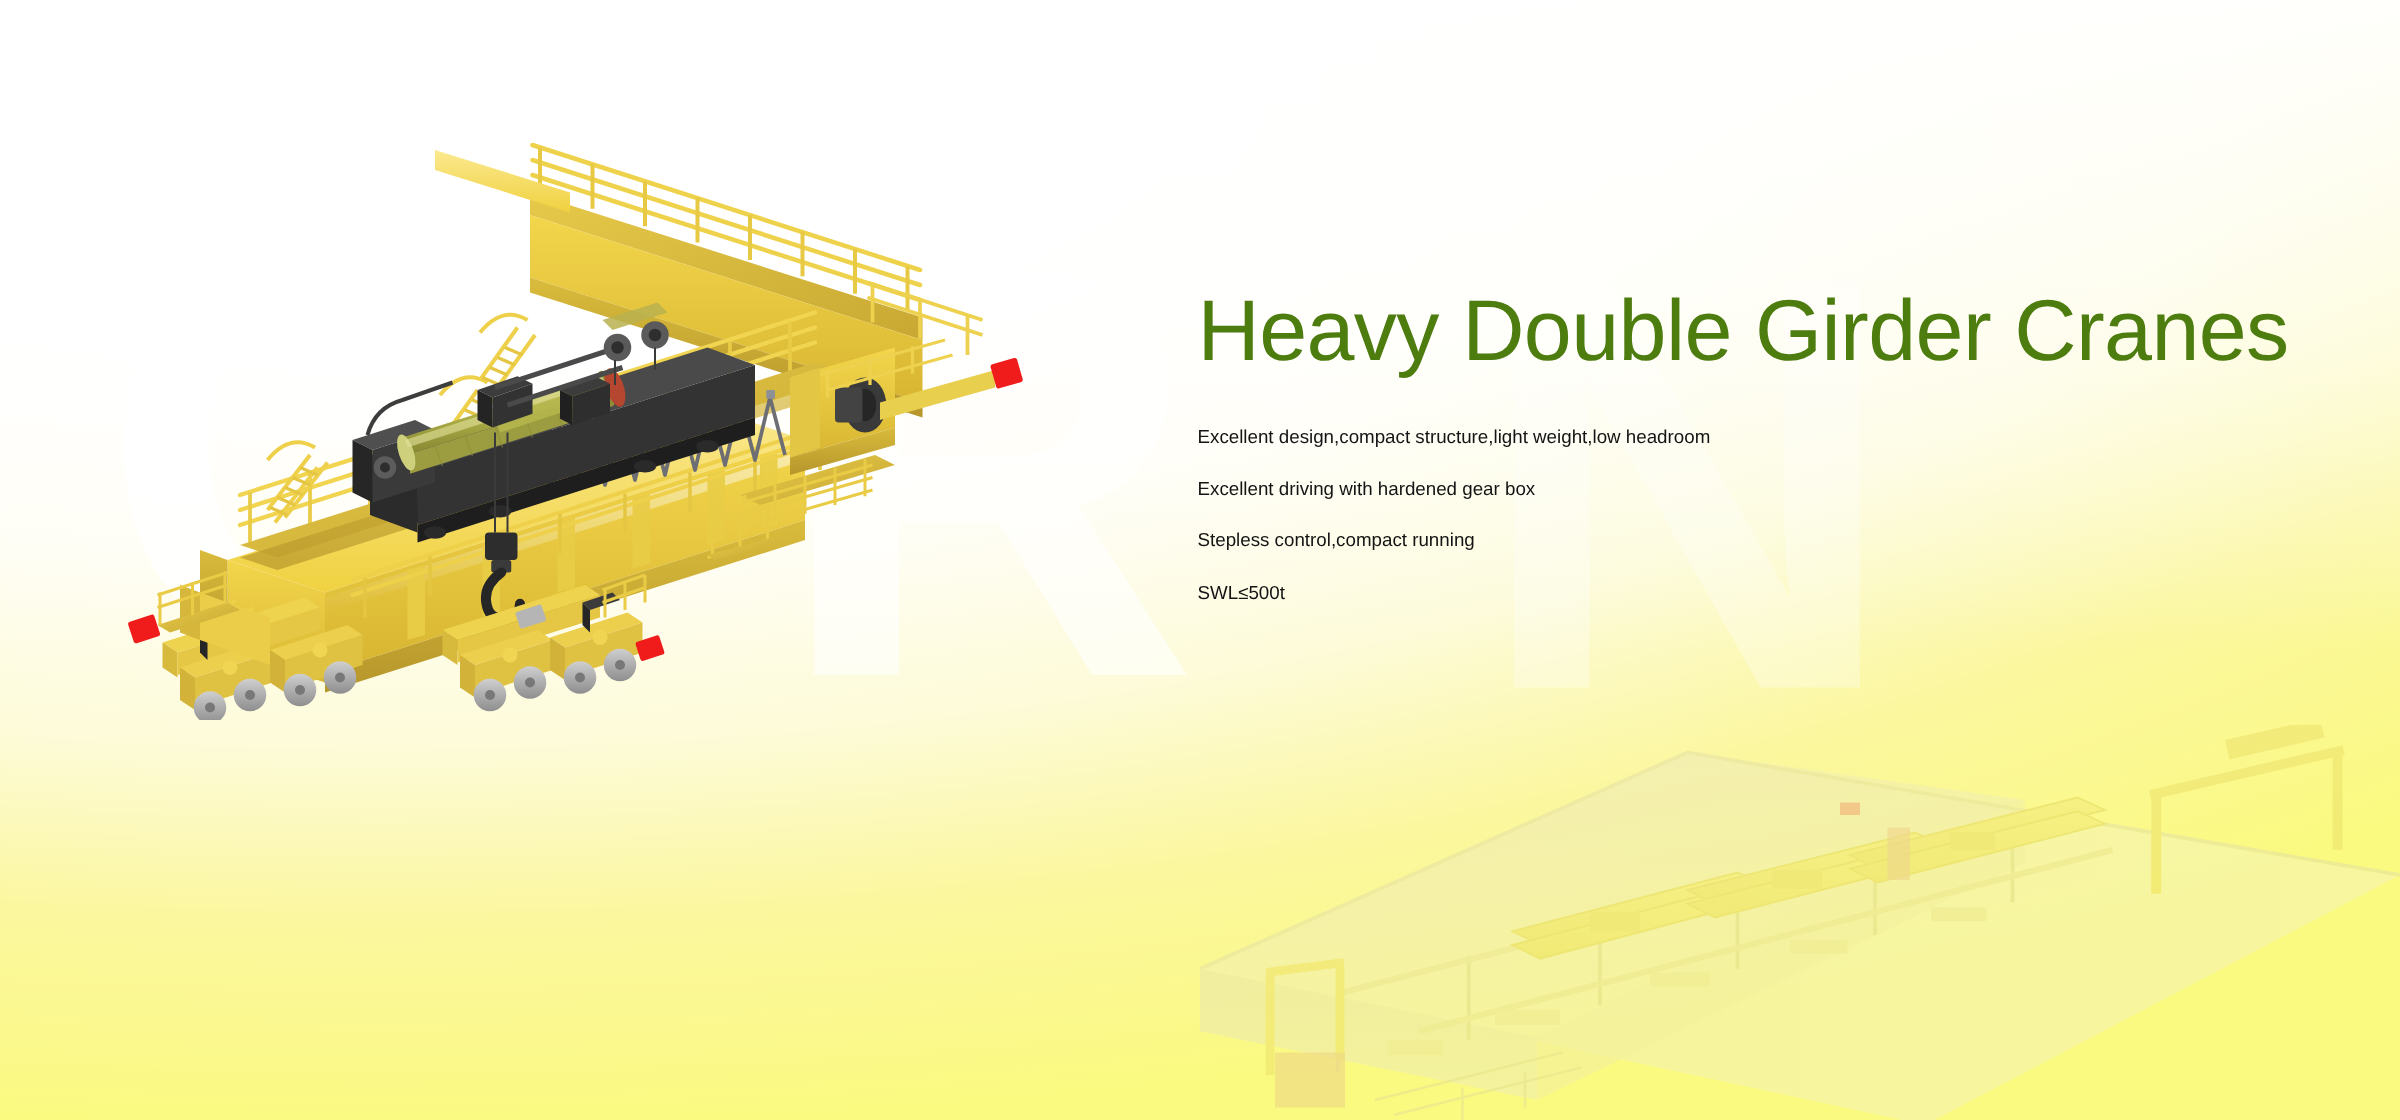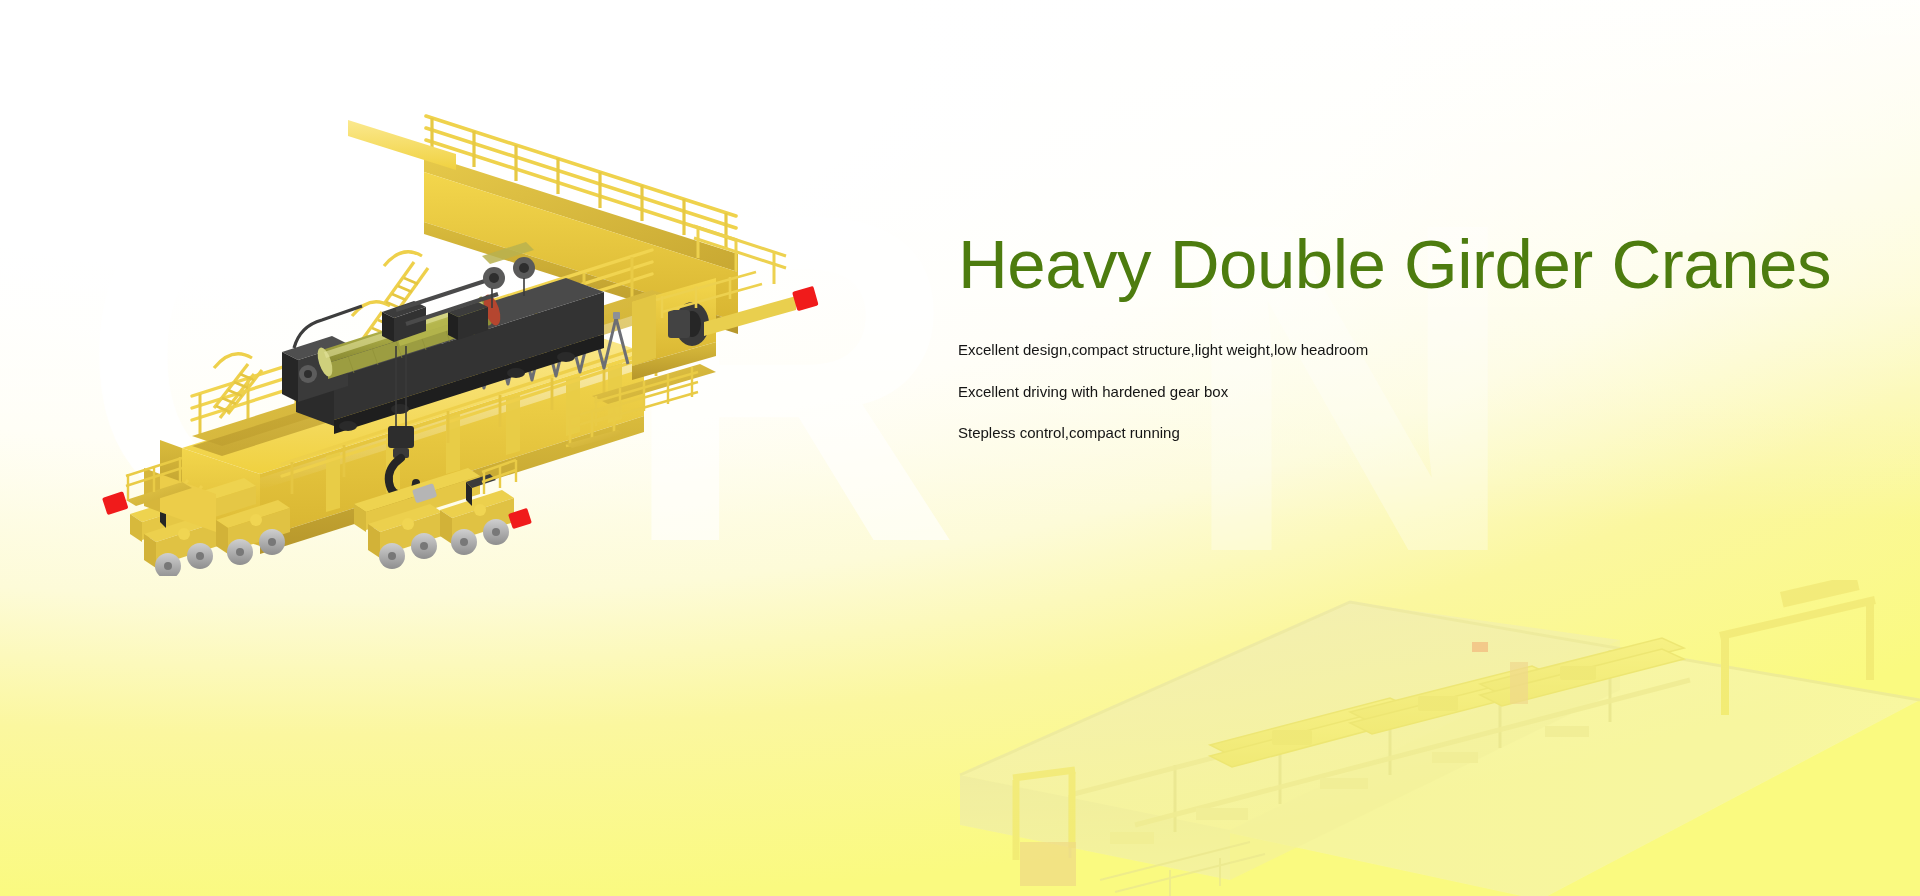--- a/index.html
+++ b/index.html
@@ -616,16 +616,17 @@
     </g>
 
   </svg>
 
   <div class="textcol">
     <h1 class="title">Heavy Double Girder Cranes</h1>
     <ul class="bullets">
       <li>Excellent design,compact structure,light weight,low headroom</li>
       <li>Excellent driving with hardened gear box</li>
       <li>Stepless control,compact running</li>
+      <li>SWL≤500t</li>
     </ul>
   </div>
 
 </div>
 
 </body></html>

